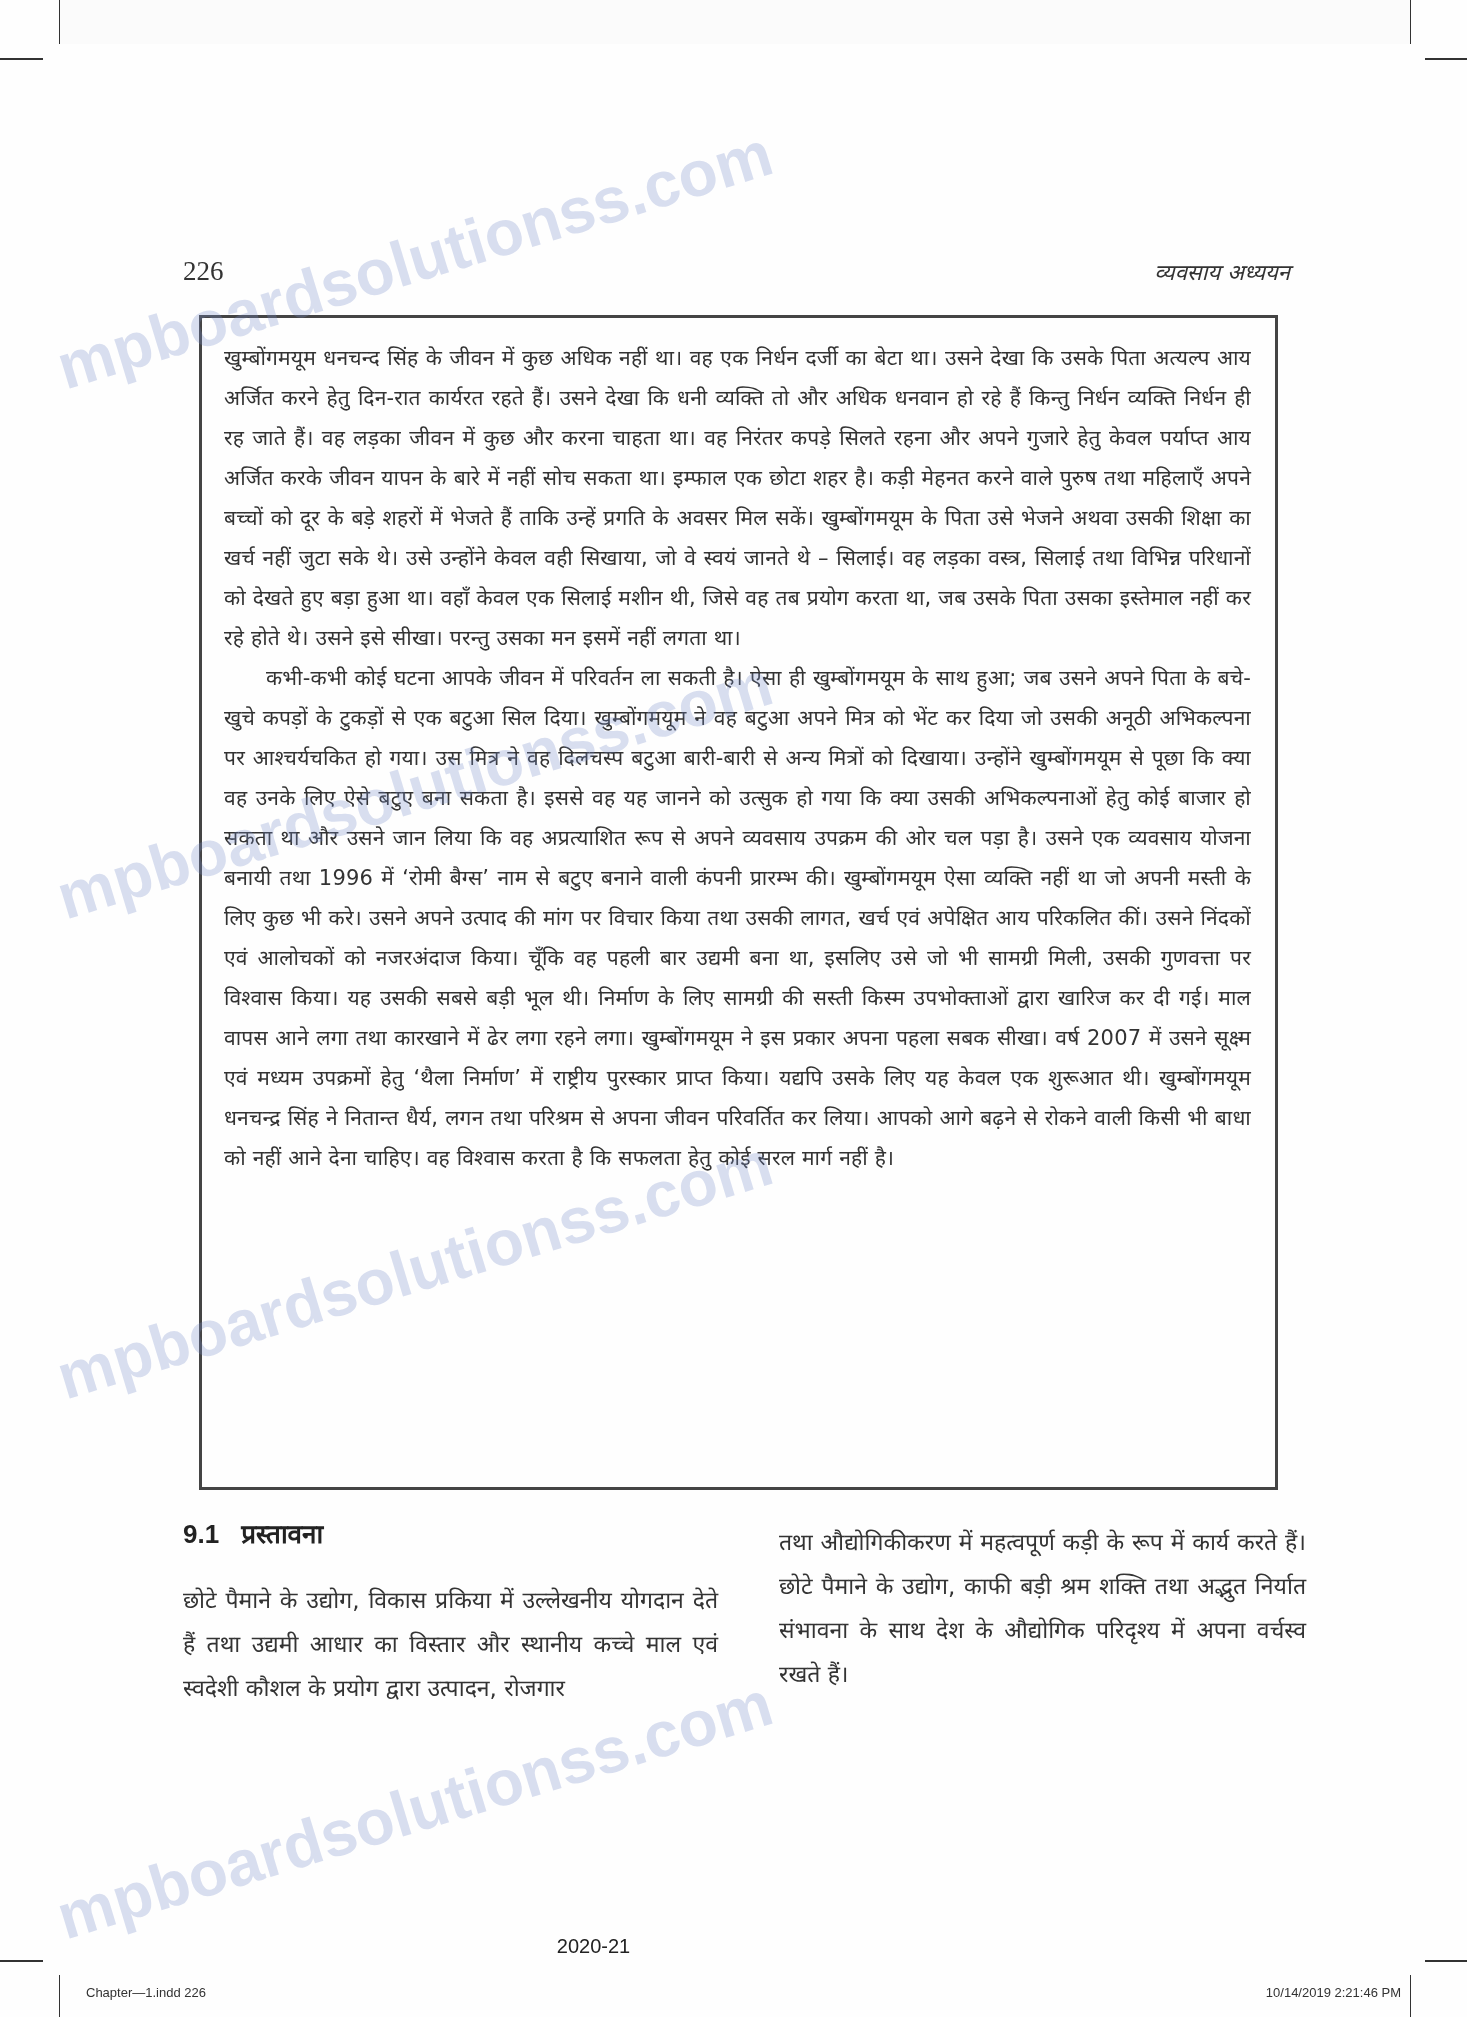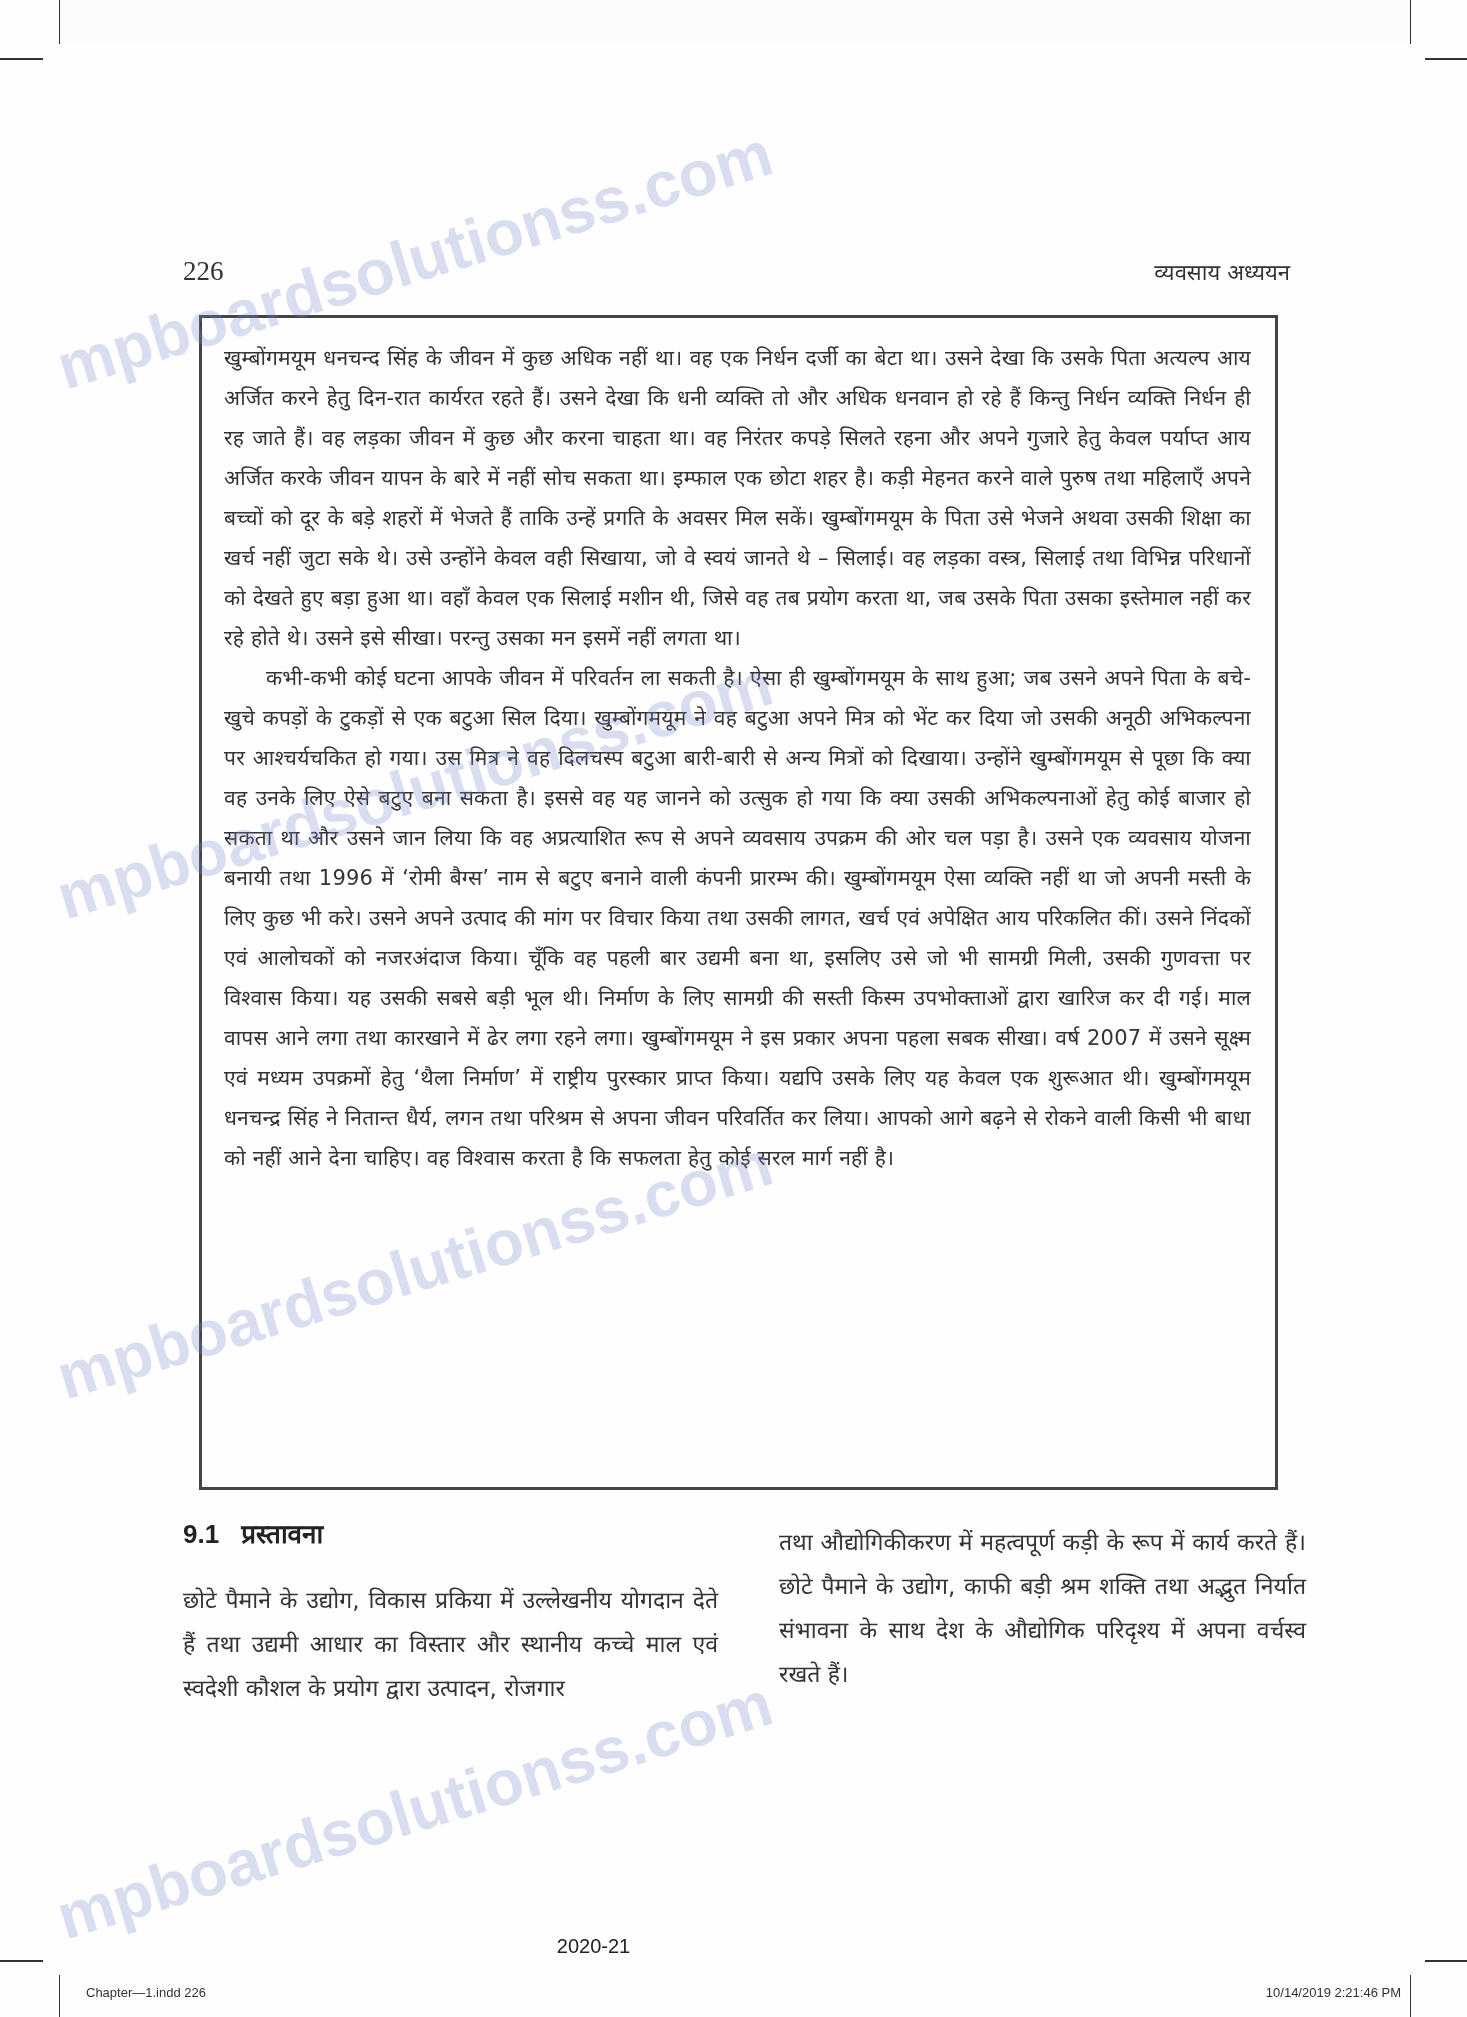--- a/index.html
+++ b/index.html
@@ -9,21 +9,21 @@
     font-family: "DejaVu Sans", "Liberation Sans", sans-serif;
     color: #333;
   }
   .crop { position: absolute; background: #333; }
   .crop-v { width: 1px; }
   .crop-h { height: 2px; }
   .top-band { position: absolute; left: 59px; top: 0; width: 1351px; height: 44px; background: #fbfbfb; }
 
   .folio { position: absolute; top: 256px; font-size: 25px; color: #333; }
   .folio-num { left: 183px; font-family: "Liberation Serif", "DejaVu Serif", serif; font-size: 27px; }
-  .folio-title { right: 177px; font-size: 22px; }
+  .folio-title { right: 177px; font-size: 22px; font-style: italic; }
 
   .story-box {
     position: absolute; left: 199px; top: 315px; width: 1079px; height: 1175px;
     border: 3px solid #444; box-sizing: border-box;
     padding: 20px 24px 0 22px;
   }
   .story-title { font-size: 23px; font-weight: bold; margin: 0 0 10px 0; color: #222; letter-spacing: 0.3px; }
   .story-para {
     font-size: 21px; line-height: 40px; text-align: justify; margin: 0;
     color: #333; letter-spacing: 0.2px;

